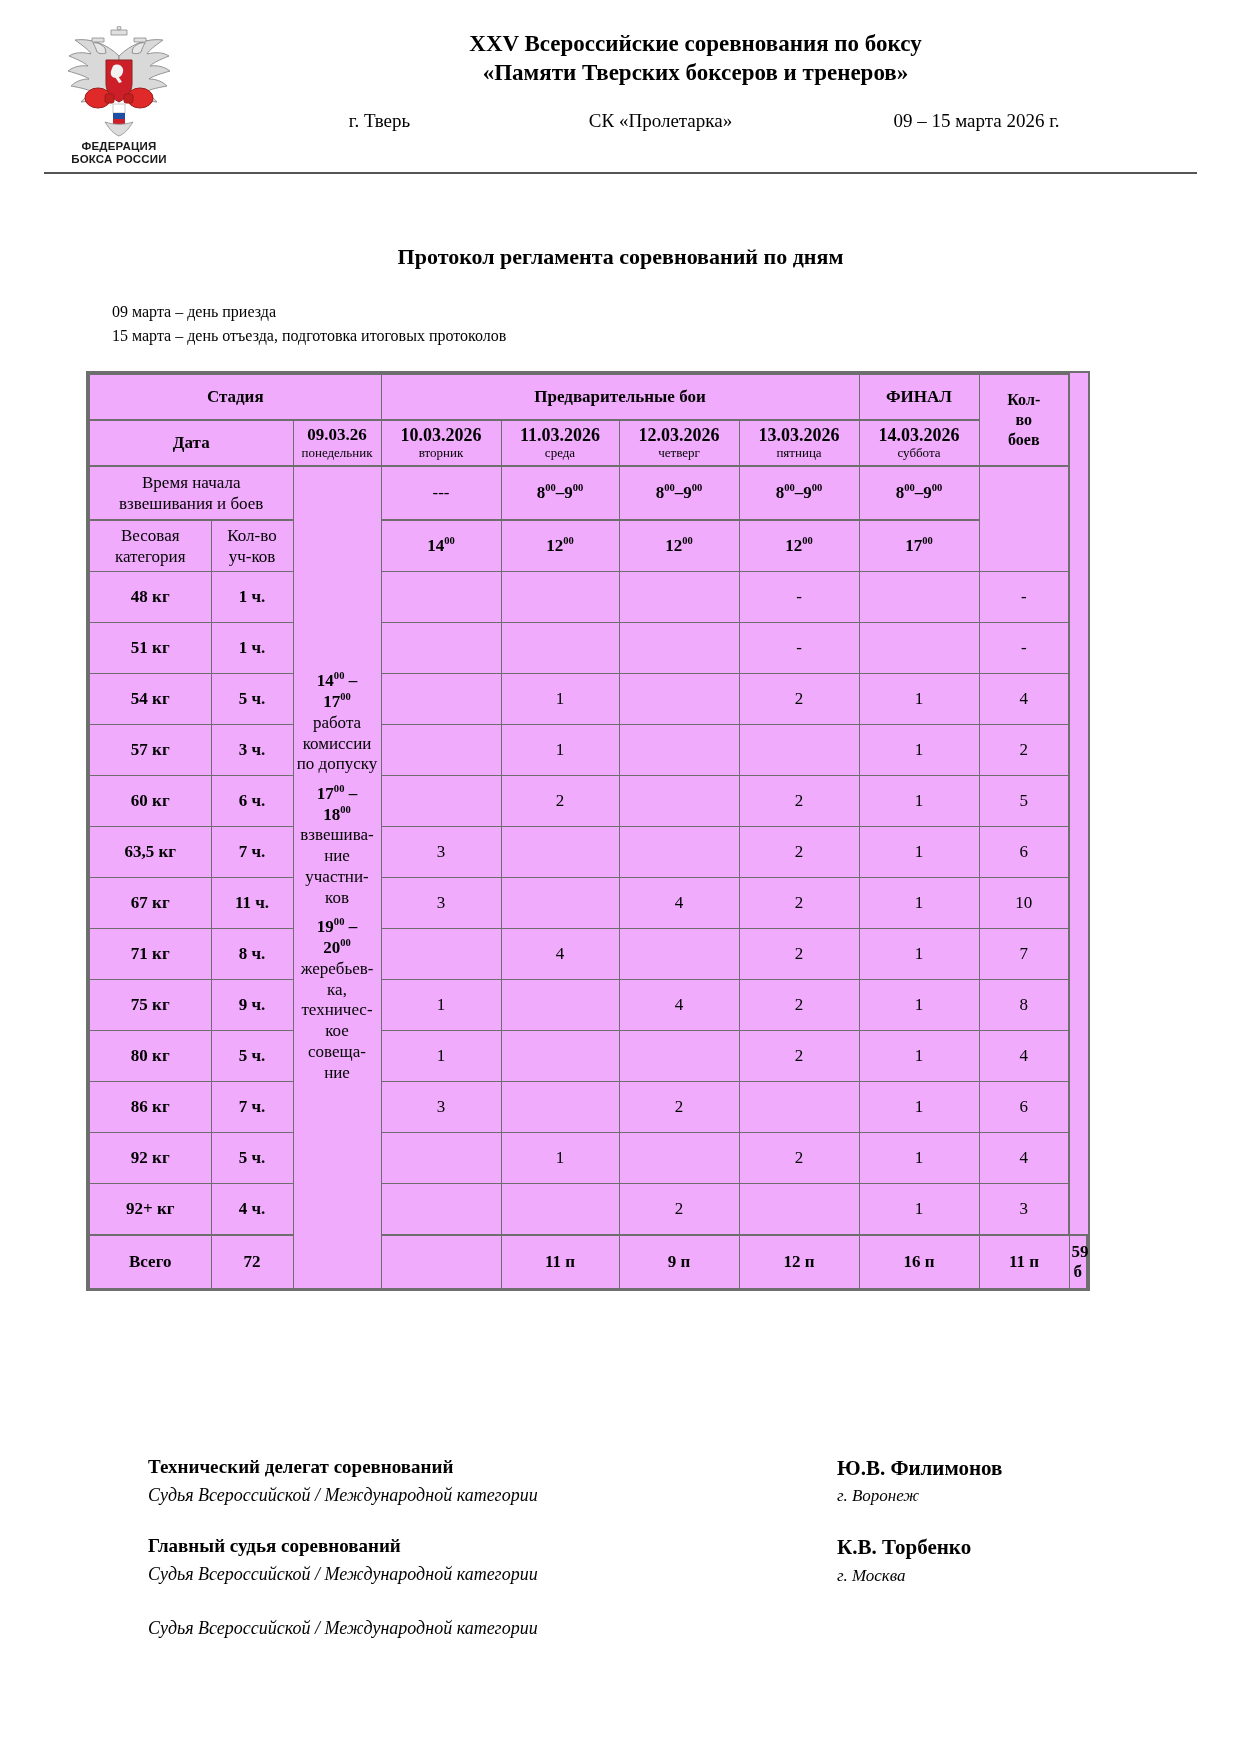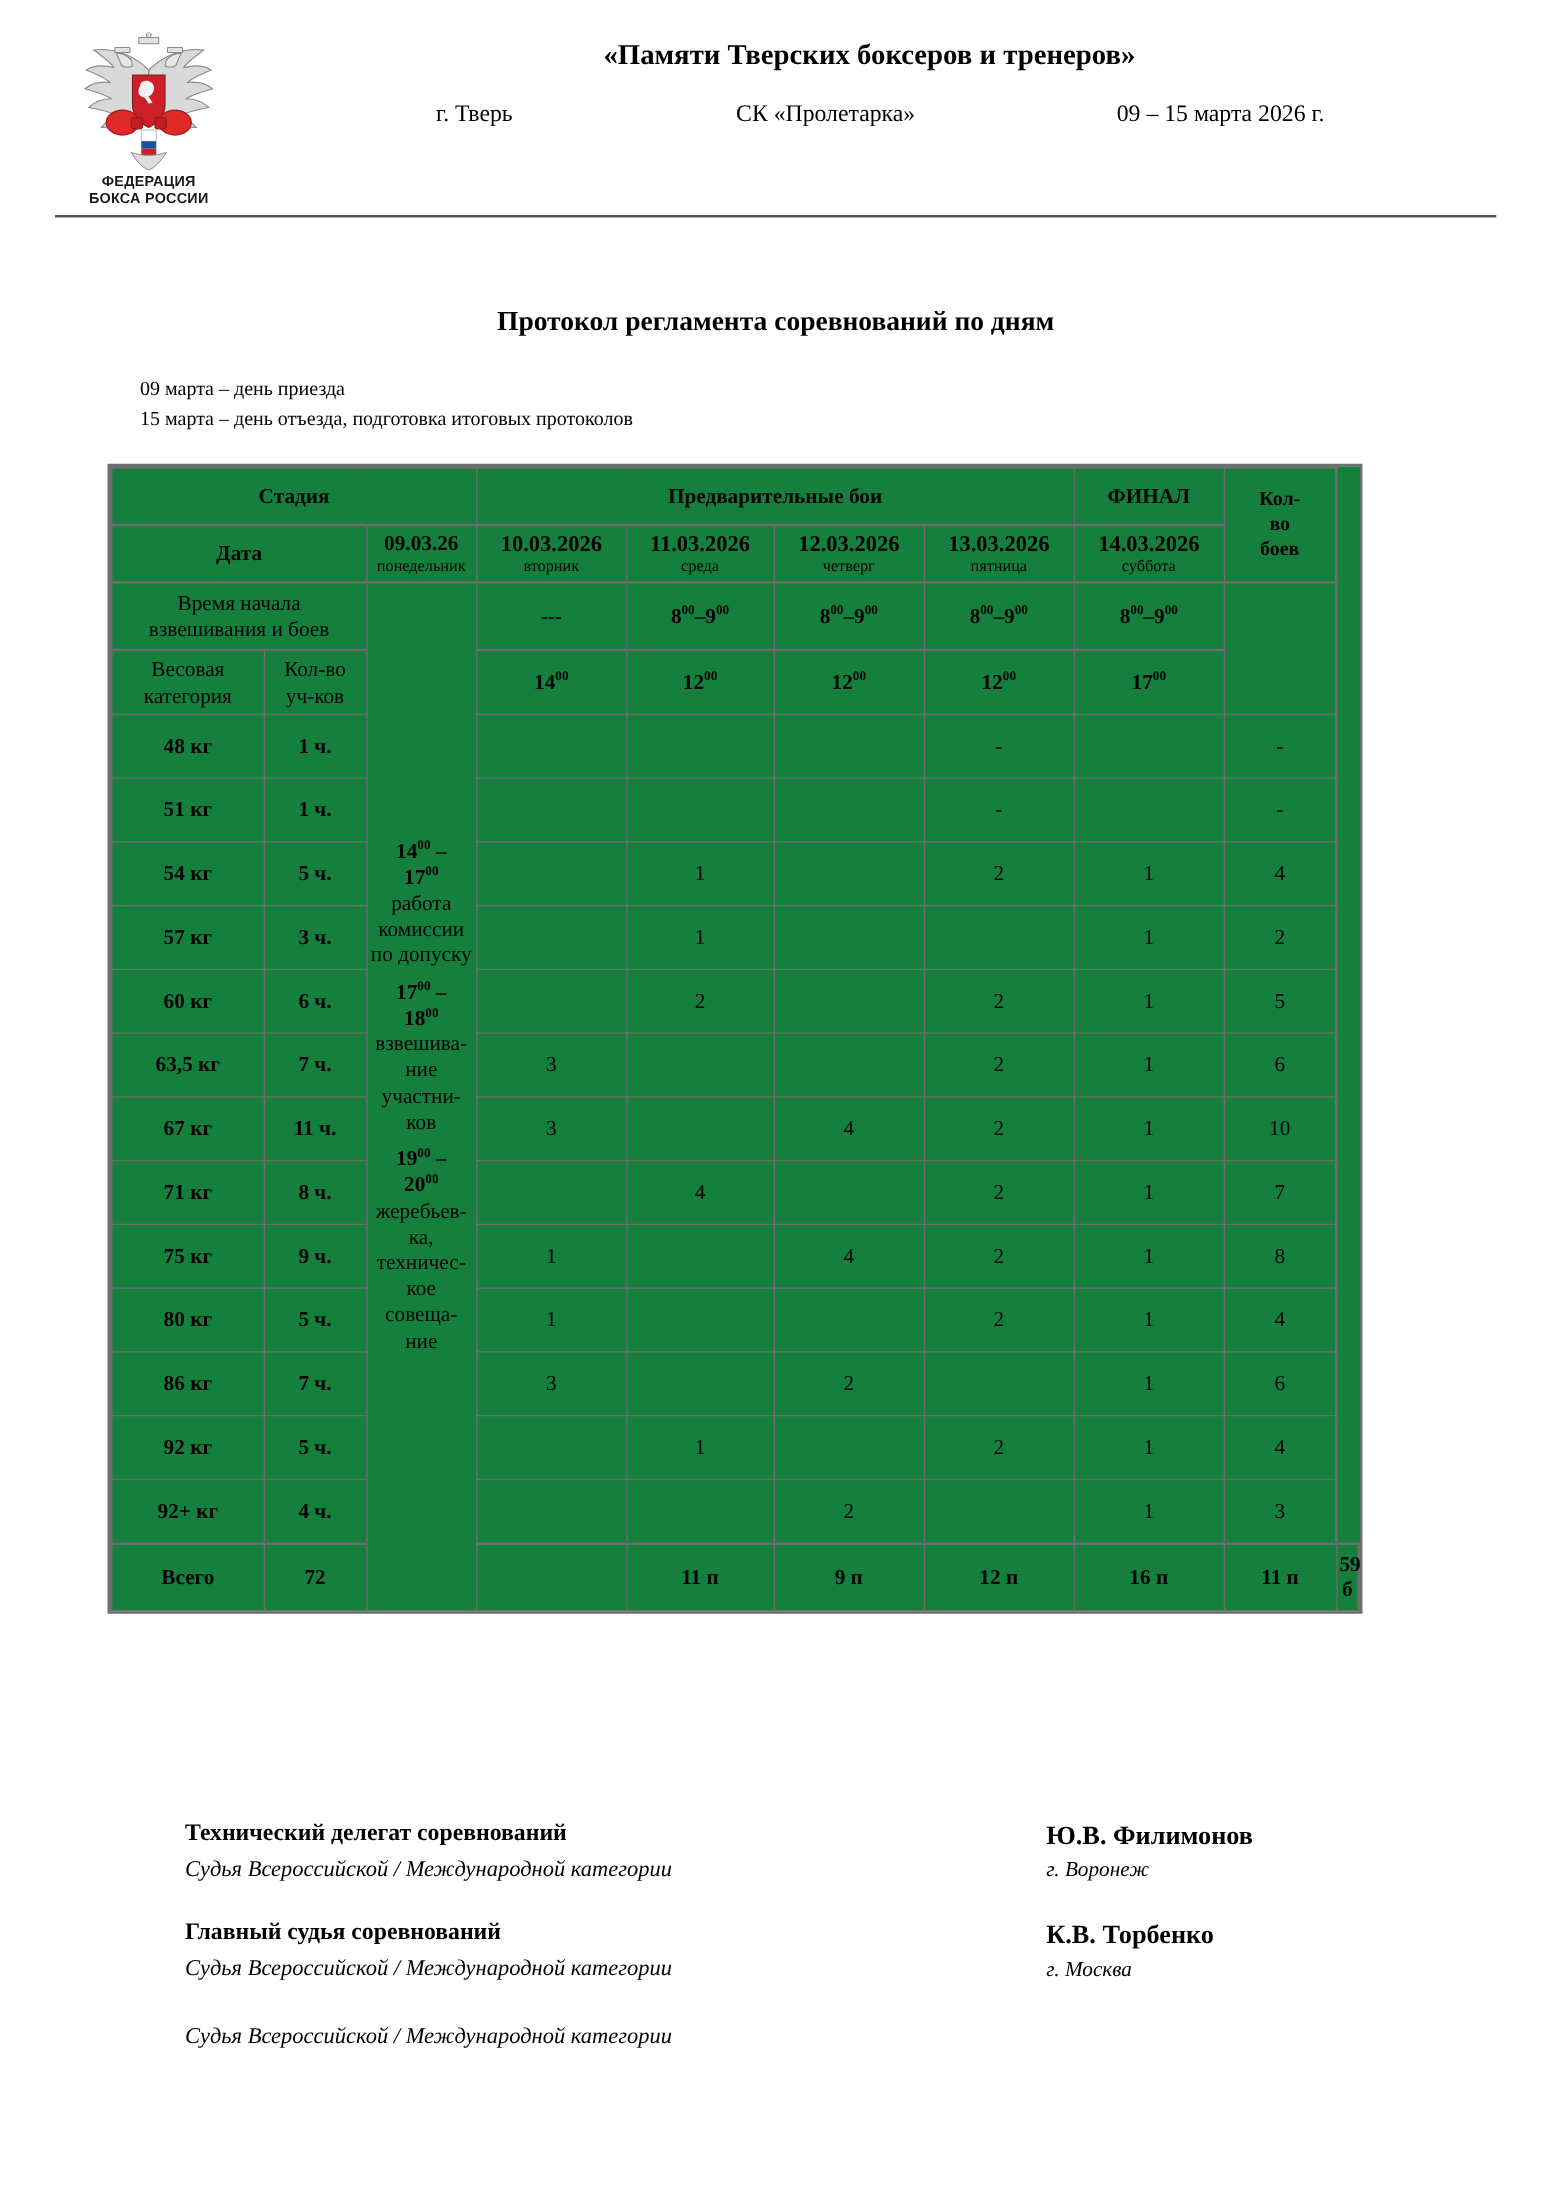--- a/index.html
+++ b/index.html
@@ -87,21 +87,21 @@
 
   
   .table-wrap {
     margin: 26px 0 0 88px;
     width: 1000px;
   }
   table.sched {
     border-collapse: collapse;
     table-layout: fixed;
     width: 1000px;
-    background: #15803d;
+    background: #f0abfc;
   }
   table.sched td {
     border: 1px solid #6e6e6e;
     text-align: center;
     vertical-align: middle;
     padding: 2px 2px;
     font-size: 17px;
   }
   
   table.sched { outline: 2.5px solid #6e6e6e; outline-offset: 0px; }
@@ -219,20 +219,21 @@
       </g>
     </svg>
     <div class="logo-caption">
       <div>ФЕДЕРАЦИЯ</div>
       <div>БОКСА РОССИИ</div>
     </div>
   </div>
 
   <div class="header-text">
     <div class="title-main">
+      <div>XXV Всероссийские соревнования по боксу</div>
       <div>«Памяти Тверских боксеров и тренеров»</div>
     </div>
     <div class="venue-row">
       <div class="venue-city">г. Тверь</div>
       <div class="venue-place">СК «Пролетарка»</div>
       <div class="venue-dates">09 – 15 марта  2026 г.</div>
     </div>
   </div>
 </div>
 <div class="rule"></div>

